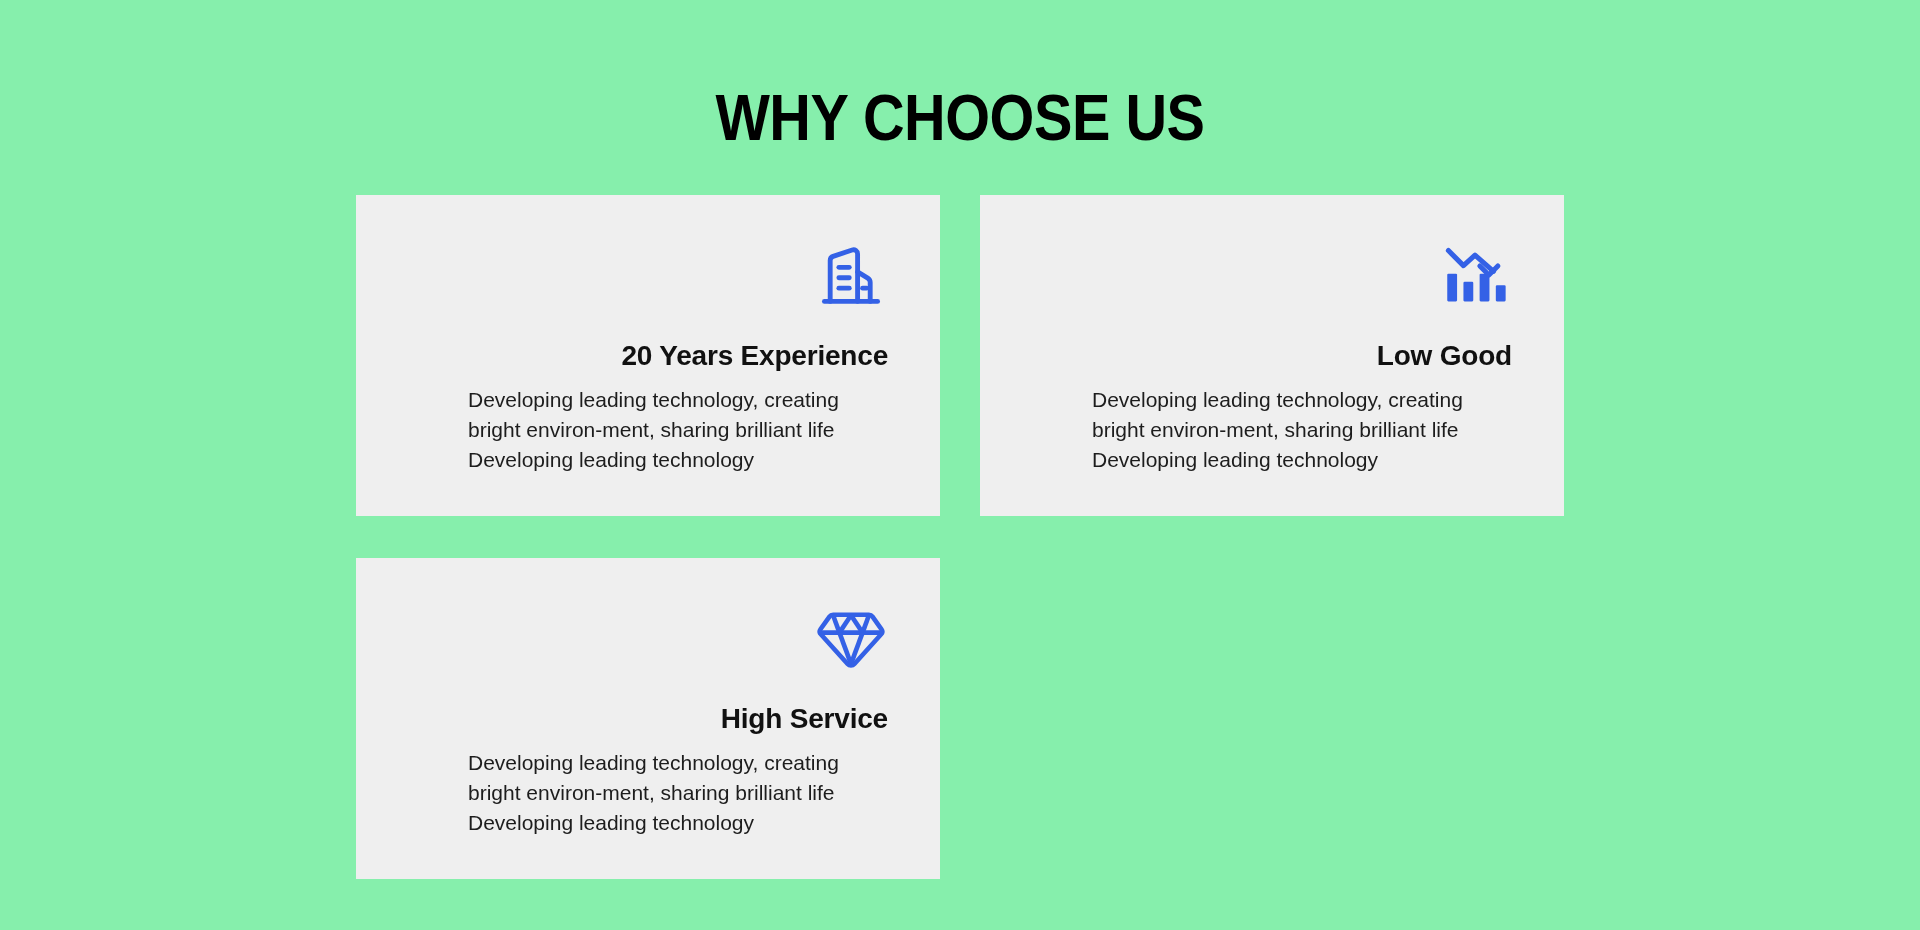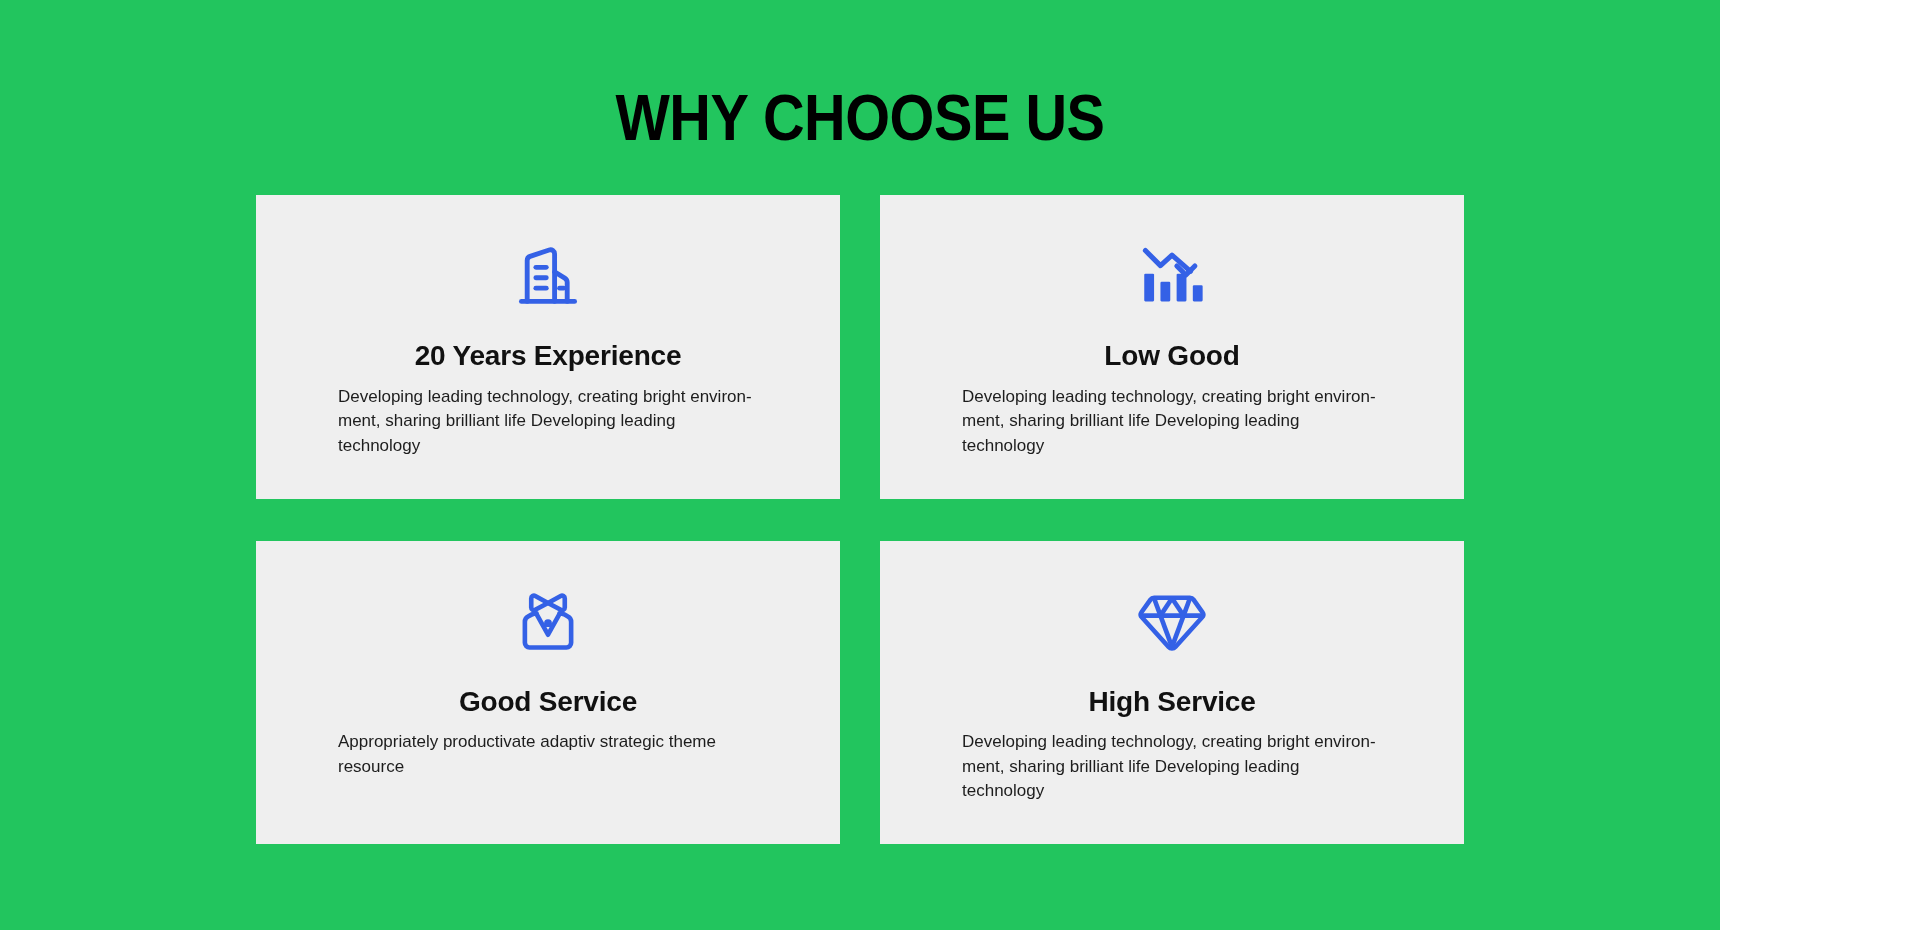--- a/index.html
+++ b/index.html
@@ -5,23 +5,23 @@
 <style>
   * { box-sizing: border-box; margin: 0; padding: 0; }
   html, body {
     width: 1920px;
     height: 930px;
     background: #ffffff;
     font-family: "Liberation Sans", sans-serif;
     overflow: hidden;
   }
   .page {
-    width: 1720px;
+    width: 1920px;
     height: 930px;
-    background: #22c55e;
+    background: #86efac;
     position: relative;
   }
   .section-title {
     text-align: center;
     font-family: "Liberation Sans", sans-serif;
     font-weight: bold;
     font-size: 64px;
     line-height: 1;
     letter-spacing: -0.5px;
     color: #000000;
@@ -38,42 +38,42 @@
     grid-template-rows: 1fr 1fr;
     column-gap: 40px;
     row-gap: 42px;
   }
   .card {
     background: #efefef;
     padding: 44px 52px 40px 52px;
     min-height: 300px;
     display: flex;
     flex-direction: column;
-    align-items: center;
+    align-items: flex-end;
   }
   .card-icon {
     width: 74px;
     height: 74px;
     margin-bottom: 26px;
     display: block;
   }
   .card-icon svg { display: block; width: 100%; height: 100%; }
   .card-title {
     font-family: "Liberation Sans", sans-serif;
     font-weight: bold;
     font-size: 28px;
     line-height: 1.2;
     color: #111111;
     margin-bottom: 12px;
     letter-spacing: -0.2px;
   }
   .card-text {
     font-family: "Liberation Sans", sans-serif;
     font-weight: normal;
-    font-size: 17px;
+    font-size: 21px;
     line-height: 1.45;
     color: #1d1d1d;
     max-width: 420px;
   }
 </style>
 </head>
 <body>
 
 <div class="page">
 
@@ -105,33 +105,20 @@
           <rect x="36" y="30" width="8.5" height="24" rx="1" fill="#3461e6"></rect>
           <rect x="50" y="40" width="8.5" height="14" rx="1" fill="#3461e6"></rect>
           <path d="M9 10l13 13 10-9 16 14" stroke="#3461e6" stroke-width="4.4" stroke-linecap="round" stroke-linejoin="round"></path>
           <path d="M38 29h11V18" stroke="#3461e6" stroke-width="4.4" stroke-linecap="round" stroke-linejoin="round" transform="rotate(45 44 24)"></path>
         </svg>
       </span>
       <div class="card-title">Low Good</div>
       <div class="card-text">Developing leading technology, creating bright environ-ment, sharing brilliant life Developing leading technology</div>
     </div>
 
-    <div class="card">
-      <span class="card-icon">
-        <svg viewBox="0 0 64 64" fill="none" xmlns="http://www.w3.org/2000/svg">
-          <path d="M32 15.5L21 9.5c-1.6-.9-3.5.3-3.5 2.1v7.8c0 1.8 1.9 3 3.5 2.1l11-6z" stroke="#3461e6" stroke-width="4" stroke-linejoin="round"></path>
-          <path d="M32 15.5l11-6c1.6-.9 3.5.3 3.5 2.1v7.8c0 1.8-1.9 3-3.5 2.1l-11-6z" stroke="#3461e6" stroke-width="4" stroke-linejoin="round"></path>
-          <path d="M22 24.5c-1.6 0-3 .4-4.3 1.1l-2.9 1.6c-1.7.9-2.8 2.7-2.8 4.6V50c0 2.2 1.8 4 4 4h32c2.2 0 4-1.8 4-4V31.8c0-1.9-1.1-3.7-2.8-4.6l-2.9-1.6c-1.3-.7-2.7-1.1-4.3-1.1" stroke="#3461e6" stroke-width="4" stroke-linecap="round" stroke-linejoin="round"></path>
-          <path d="M22 25l10 18 10-18" stroke="#3461e6" stroke-width="4" stroke-linecap="round" stroke-linejoin="round"></path>
-          <circle cx="32" cy="33" r="3.4" fill="#3461e6"></circle>
-        </svg>
-      </span>
-      <div class="card-title">Good Service</div>
-      <div class="card-text">Appropriately productivate adaptiv strategic theme resource</div>
-    </div>
 
     <div class="card">
       <span class="card-icon">
         <svg viewBox="0 0 64 64" fill="none" xmlns="http://www.w3.org/2000/svg">
           <path d="M16.5 11h31c1.2 0 2.4.6 3.1 1.6l7.8 11c.9 1.3.8 3.1-.3 4.3L34.9 53.6c-1.5 1.7-4.3 1.7-5.8 0L5.9 27.9c-1.1-1.2-1.2-3-.3-4.3l7.8-11c.7-1 1.9-1.6 3.1-1.6z" stroke="#3461e6" stroke-width="4" stroke-linejoin="round"></path>
           <path d="M5.5 26.5h53" stroke="#3461e6" stroke-width="4" stroke-linecap="round"></path>
           <path d="M16.5 11.5l5.5 15" stroke="#3461e6" stroke-width="4" stroke-linejoin="round"></path>
           <path d="M47.5 11.5l-5.5 15" stroke="#3461e6" stroke-width="4" stroke-linejoin="round"></path>
           <path d="M32 11.5l-10 15" stroke="#3461e6" stroke-width="4" stroke-linejoin="round"></path>
           <path d="M32 11.5l10 15" stroke="#3461e6" stroke-width="4" stroke-linejoin="round"></path>

